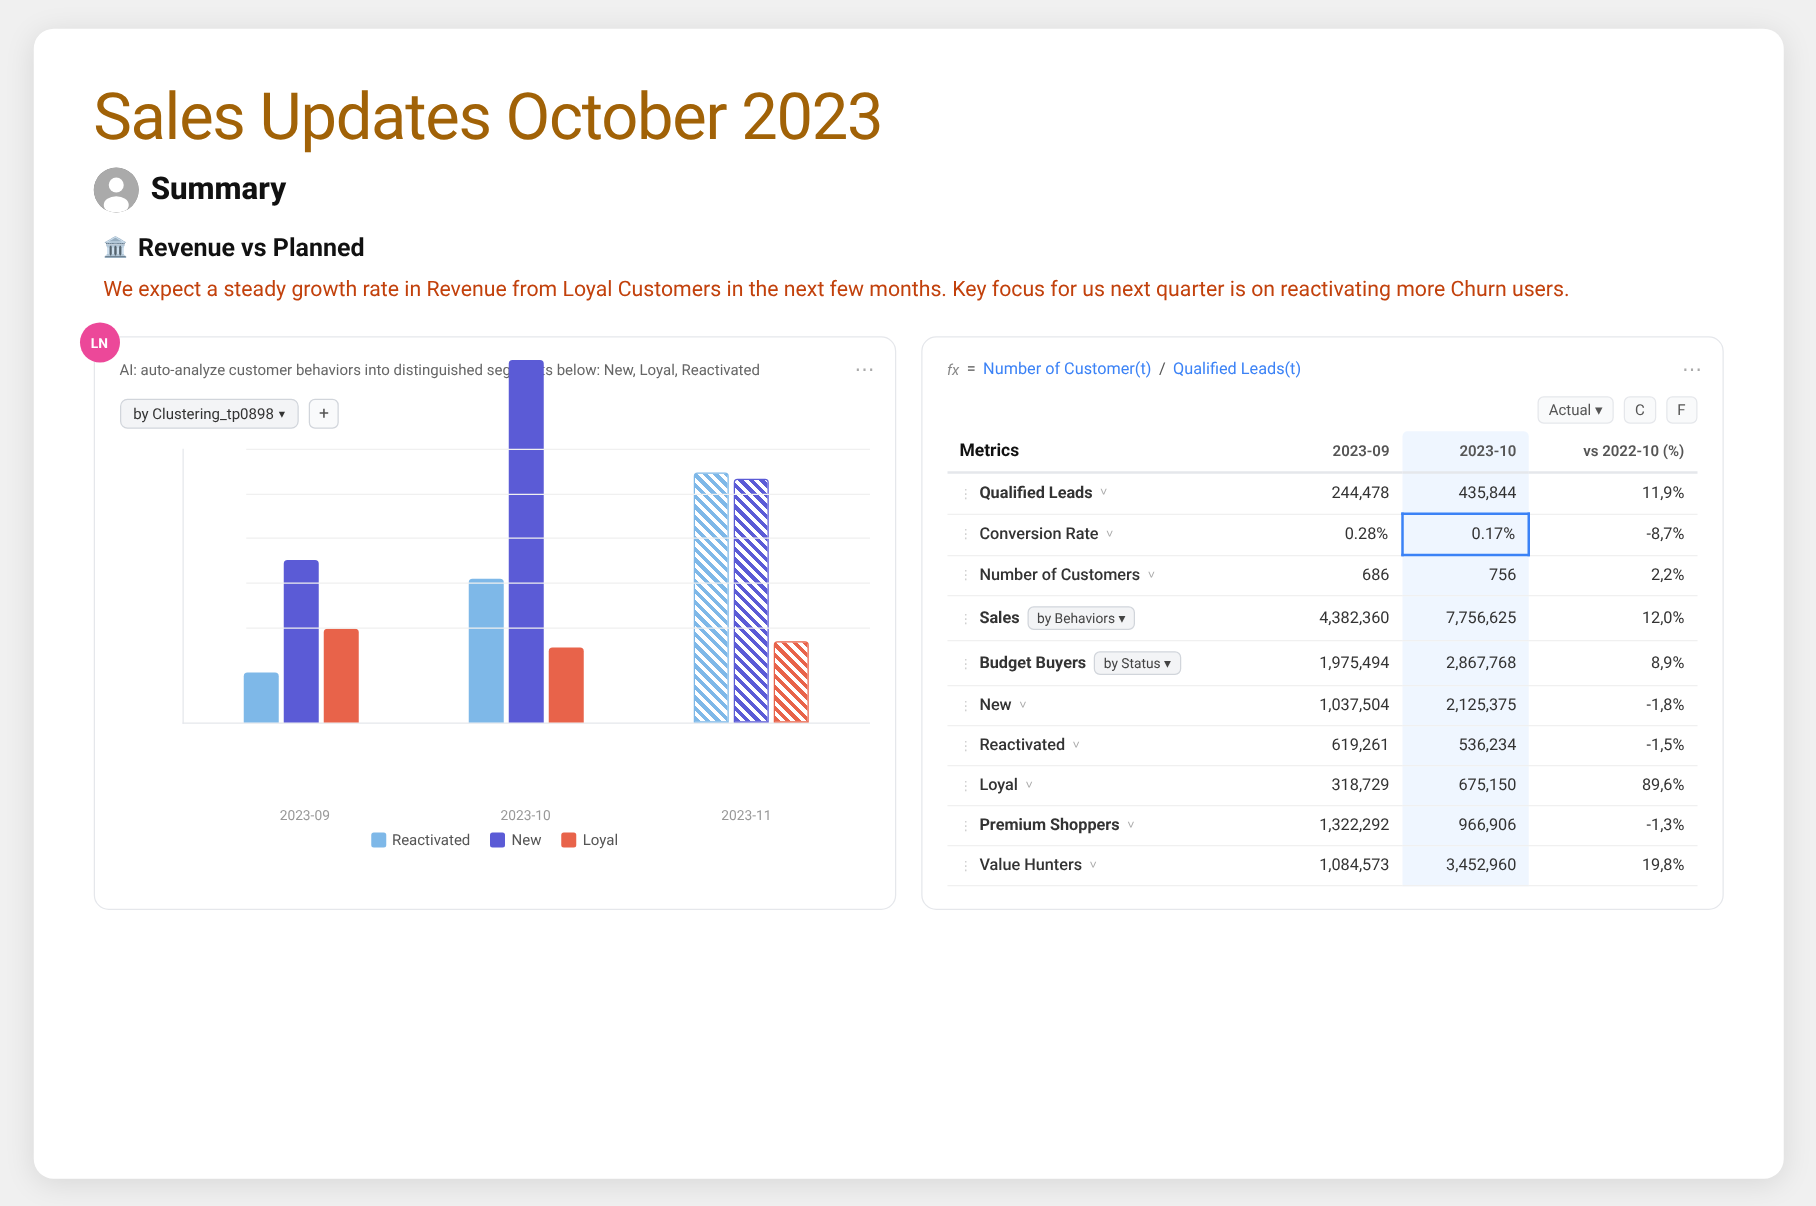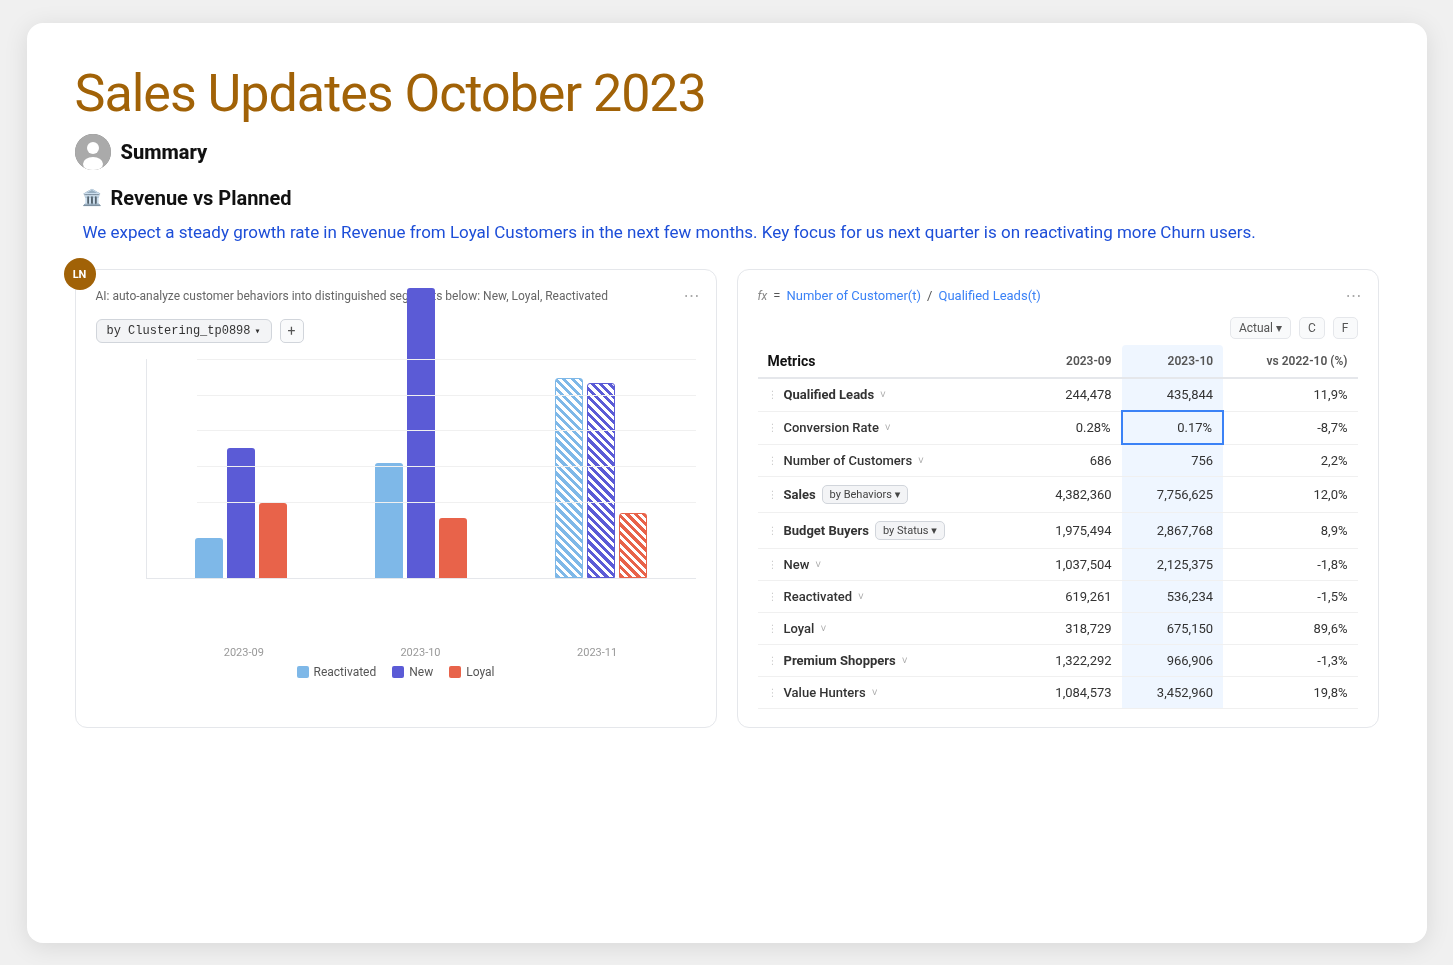--- a/index.html
+++ b/index.html
@@ -40,39 +40,39 @@
       border-radius: 50%;
       background: #888;
       overflow: hidden;
       display: flex;
       align-items: center;
       justify-content: center;
       font-size: 14px;
       color: white;
     }
     .section-title {
-      font-size: 20px;
+      font-size: 25px;
       font-weight: 800;
       color: #111;
     }
     .subsection-header {
       display: flex;
       align-items: center;
       gap: 8px;
       margin-bottom: 10px;
       margin-left: 8px;
     }
     .subsection-title {
       font-size: 20px;
       font-weight: 700;
       color: #111;
     }
     .description-text {
       font-size: 17px;
-      color: #1d4ed8;
+      color: #c2410c;
       margin-bottom: 24px;
       margin-left: 8px;
       line-height: 1.5;
     }
     .charts-row {
       display: flex;
       gap: 20px;
     }
     
     .chart-card {
@@ -105,21 +105,20 @@
       background: #f3f4f6;
       border: 1px solid #d1d5db;
       border-radius: 6px;
       padding: 4px 10px;
       font-size: 12px;
       color: #333;
       display: flex;
       align-items: center;
       gap: 4px;
       cursor: pointer;
-      font-family: Liberation Mono, monospace;
     }
     .add-btn {
       width: 24px;
       height: 24px;
       border-radius: 5px;
       border: 1px solid #d1d5db;
       background: #f9fafb;
       display: flex;
       align-items: center;
       justify-content: center;
@@ -243,21 +242,21 @@
       font-size: 16px;
     }
     
     .ln-badge {
       position: absolute;
       top: -12px;
       left: -12px;
       width: 32px;
       height: 32px;
       border-radius: 50%;
-      background: #a16207;
+      background: #ec4899;
       color: white;
       font-size: 11px;
       font-weight: 700;
       display: flex;
       align-items: center;
       justify-content: center;
     }
     
     .table-card {
       background: #fff;

